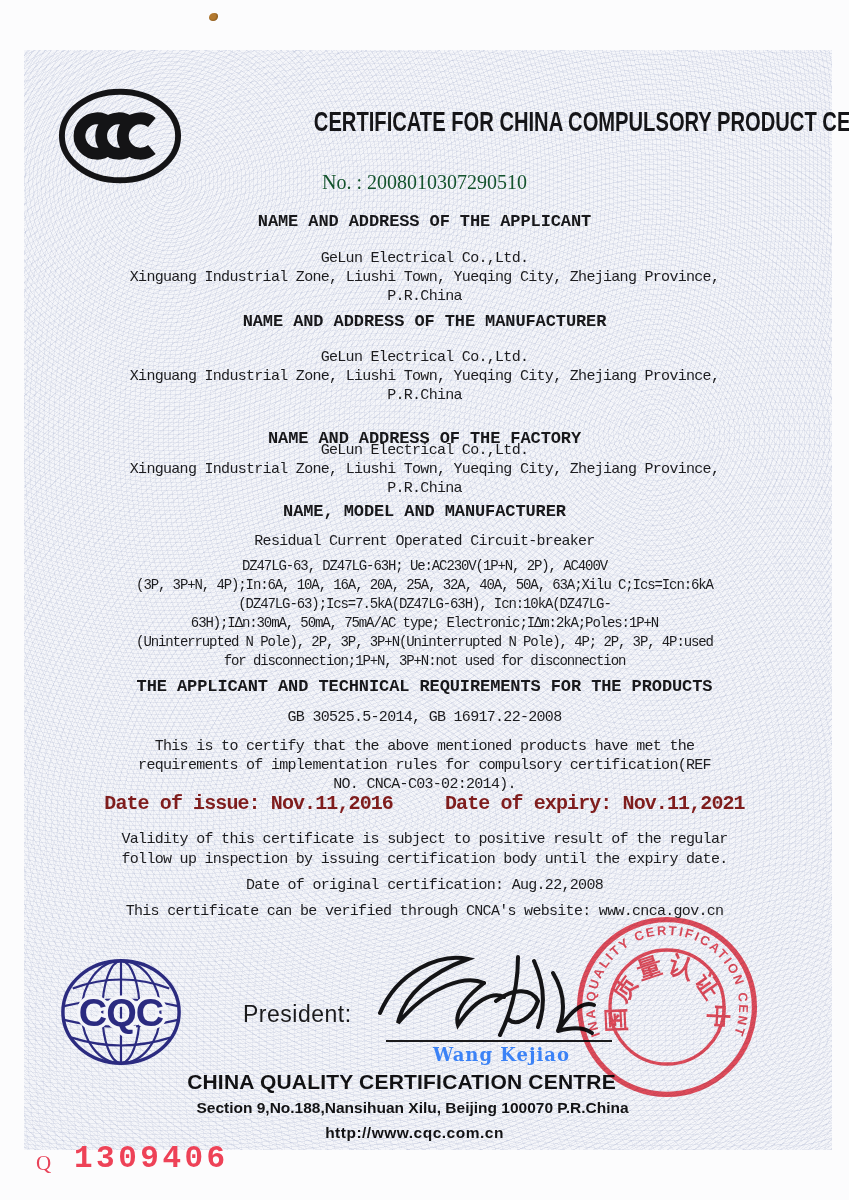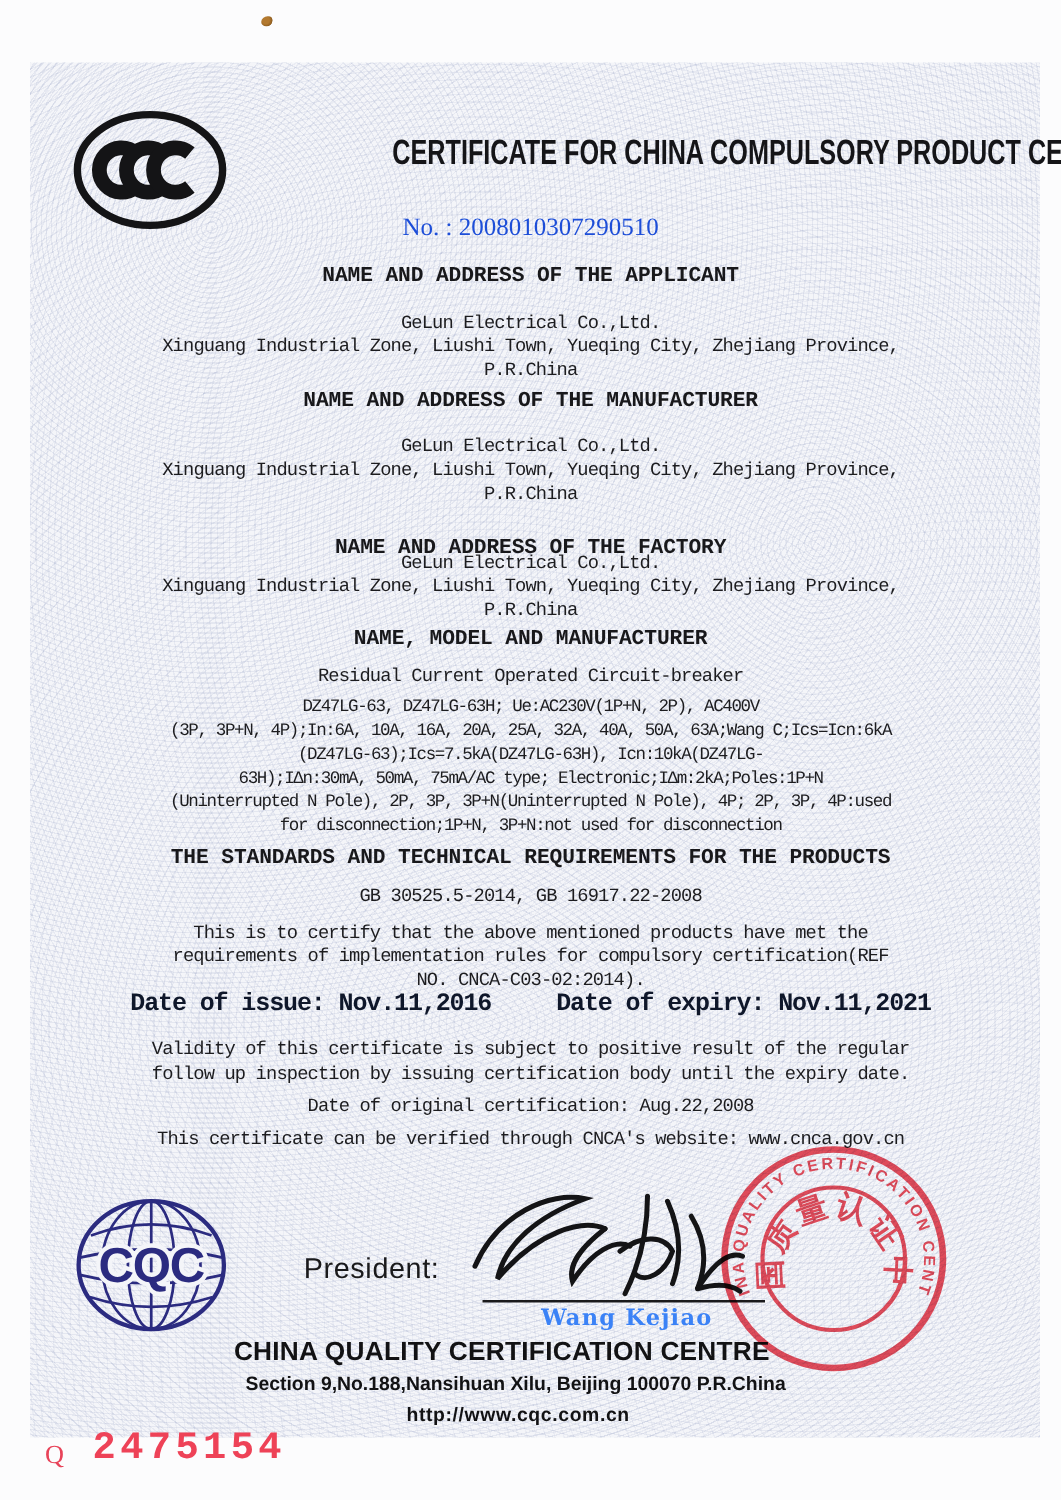--- a/index.html
+++ b/index.html
@@ -23,22 +23,22 @@
   .heading{font-weight:bold;font-size:17px;letter-spacing:-0.1px;color:#18181b;}
   .body-line{font-size:15px;letter-spacing:-0.7px;line-height:19px;font-family:Liberation Mono, monospace;}
   .spec-line{font-size:14px;letter-spacing:-1.1px;line-height:19px;}
   .serif{font-family:"Liberation Serif", serif;}
   .title-wrap{top:106px;left:185px;right:40px;}
   .title-inner{
     display:inline-block;font-family:"Liberation Sans", sans-serif;
     font-weight:700;font-size:28px;letter-spacing:0px;
     transform:scaleX(0.72);transform-origin:center center;color:#151518;
   }
-  .no-line{top:171px;font-size:20px;color:#1d4ed8;}
-  .dates-row{top:792px;font-size:20px;letter-spacing:-0.9px;font-weight:bold;color:#0f172a;}
+  .no-line{top:171px;font-size:20px;color:#14532d;}
+  .dates-row{top:792px;font-size:20px;letter-spacing:-0.9px;font-weight:bold;color:#7f1d1d;}
   .dates-row .gap{display:inline-block;width:52px;}
   .footer-centre{top:1070px;font-family:"Liberation Sans",sans-serif;font-weight:bold;font-size:21px;letter-spacing:0.2px;color:#121214;left:-46px;}
   .footer-addr{top:1099px;font-family:"Liberation Sans",sans-serif;font-weight:bold;font-size:15.5px;color:#121214;left:-24px;}
   .footer-url{top:1124px;font-family:"Liberation Sans",sans-serif;font-weight:bold;font-size:15.5px;letter-spacing:0.5px;color:#121214;left:-20px;}
   .president{position:absolute;left:243px;top:1001px;font-family:"Liberation Sans",sans-serif;font-size:23px;letter-spacing:0.5px;color:#1a1a1c;}
   .sig-line{position:absolute;left:386px;top:1040px;width:226px;border-top:2.5px solid #1a1a1c;}
   .president-name{position:absolute;left:433px;top:1044px;font-family:"DejaVu Serif",serif;font-weight:bold;font-size:18px;letter-spacing:1px;color:#3b82f6;}
   .serial-q{position:absolute;left:36px;top:1151px;font-family:"Liberation Serif",serif;font-size:21px;color:#e84359;}
   .serial-num{position:absolute;left:74px;top:1141px;font-size:31px;letter-spacing:3.5px;color:#ee4257;font-weight:bold;}
   .speck{position:absolute;left:209px;top:13px;width:9px;height:8px;border-radius:60% 40% 55% 45%;
@@ -78,27 +78,27 @@
 <div class="abs body-line" style="top:386px">P.R.China</div>
 
 <div class="abs heading" style="top:429px">NAME AND ADDRESS OF THE FACTORY</div>
 <div class="abs body-line" style="top:441px">GeLun Electrical Co.,Ltd.</div>
 <div class="abs body-line" style="top:460px">Xinguang Industrial Zone, Liushi Town, Yueqing City, Zhejiang Province,</div>
 <div class="abs body-line" style="top:479px">P.R.China</div>
 
 <div class="abs heading" style="top:502px">NAME, MODEL AND MANUFACTURER</div>
 <div class="abs body-line" style="top:532px">Residual Current Operated Circuit-breaker</div>
 <div class="abs spec-line" style="top:557px">DZ47LG-63, DZ47LG-63H;  Ue:AC230V(1P+N, 2P), AC400V</div>
-<div class="abs spec-line" style="top:576px">(3P, 3P+N, 4P);In:6A, 10A, 16A, 20A, 25A, 32A, 40A, 50A, 63A;Wang C;Ics=Icn:6kA</div>
+<div class="abs spec-line" style="top:576px">(3P, 3P+N, 4P);In:6A, 10A, 16A, 20A, 25A, 32A, 40A, 50A, 63A;Xilu C;Ics=Icn:6kA</div>
 <div class="abs spec-line" style="top:595px">(DZ47LG-63);Ics=7.5kA(DZ47LG-63H), Icn:10kA(DZ47LG-</div>
 <div class="abs spec-line" style="top:614px">63H);IΔn:30mA, 50mA, 75mA/AC type;  Electronic;IΔm:2kA;Poles:1P+N</div>
 <div class="abs spec-line" style="top:633px">(Uninterrupted N Pole), 2P, 3P, 3P+N(Uninterrupted N Pole), 4P;  2P, 3P, 4P:used</div>
 <div class="abs spec-line" style="top:652px">for disconnection;1P+N, 3P+N:not used for disconnection</div>
 
-<div class="abs heading" style="top:677px">THE STANDARDS AND TECHNICAL REQUIREMENTS FOR THE PRODUCTS</div>
+<div class="abs heading" style="top:677px">THE APPLICANT AND TECHNICAL REQUIREMENTS FOR THE PRODUCTS</div>
 <div class="abs body-line" style="top:708px">GB 30525.5-2014, GB 16917.22-2008</div>
 <div class="abs body-line" style="top:737px">This is to certify that the above mentioned products have met the</div>
 <div class="abs body-line" style="top:756px">requirements of implementation rules for compulsory certification(REF</div>
 <div class="abs body-line" style="top:775px">NO. CNCA-C03-02:2014).</div>
 
 <div class="abs dates-row">
   <span>Date of issue: Nov.11,2016</span><span class="gap"></span><span>Date of expiry: Nov.11,2021</span>
 </div>
 
 <div class="abs body-line" style="top:830px">Validity of this certificate is subject to positive result of the regular</div>
@@ -148,13 +148,13 @@
   <circle cx="100" cy="100" r="60" fill="none" stroke="#e8404f" stroke-width="3.5"></circle>
   <text font-family="Liberation Sans, sans-serif" font-weight="bold" font-size="13.5" fill="#e8404f" letter-spacing="2.2">
     <textPath href="#ringPath" startOffset="50%" text-anchor="middle">CHINA  QUALITY  CERTIFICATION  CENTRE</textPath>
   </text>
   <text font-family="DejaVu Sans, sans-serif" font-weight="bold" font-size="26" fill="#e8404f" letter-spacing="3">
     <textPath href="#innerPath" startOffset="50%" text-anchor="middle">中国质量认证中心</textPath>
   </text>
 </svg>
 
 <div class="serial-q">Q</div>
-<div class="serial-num">2475154</div>
+<div class="serial-num">1309406</div>
 
 </body></html>

